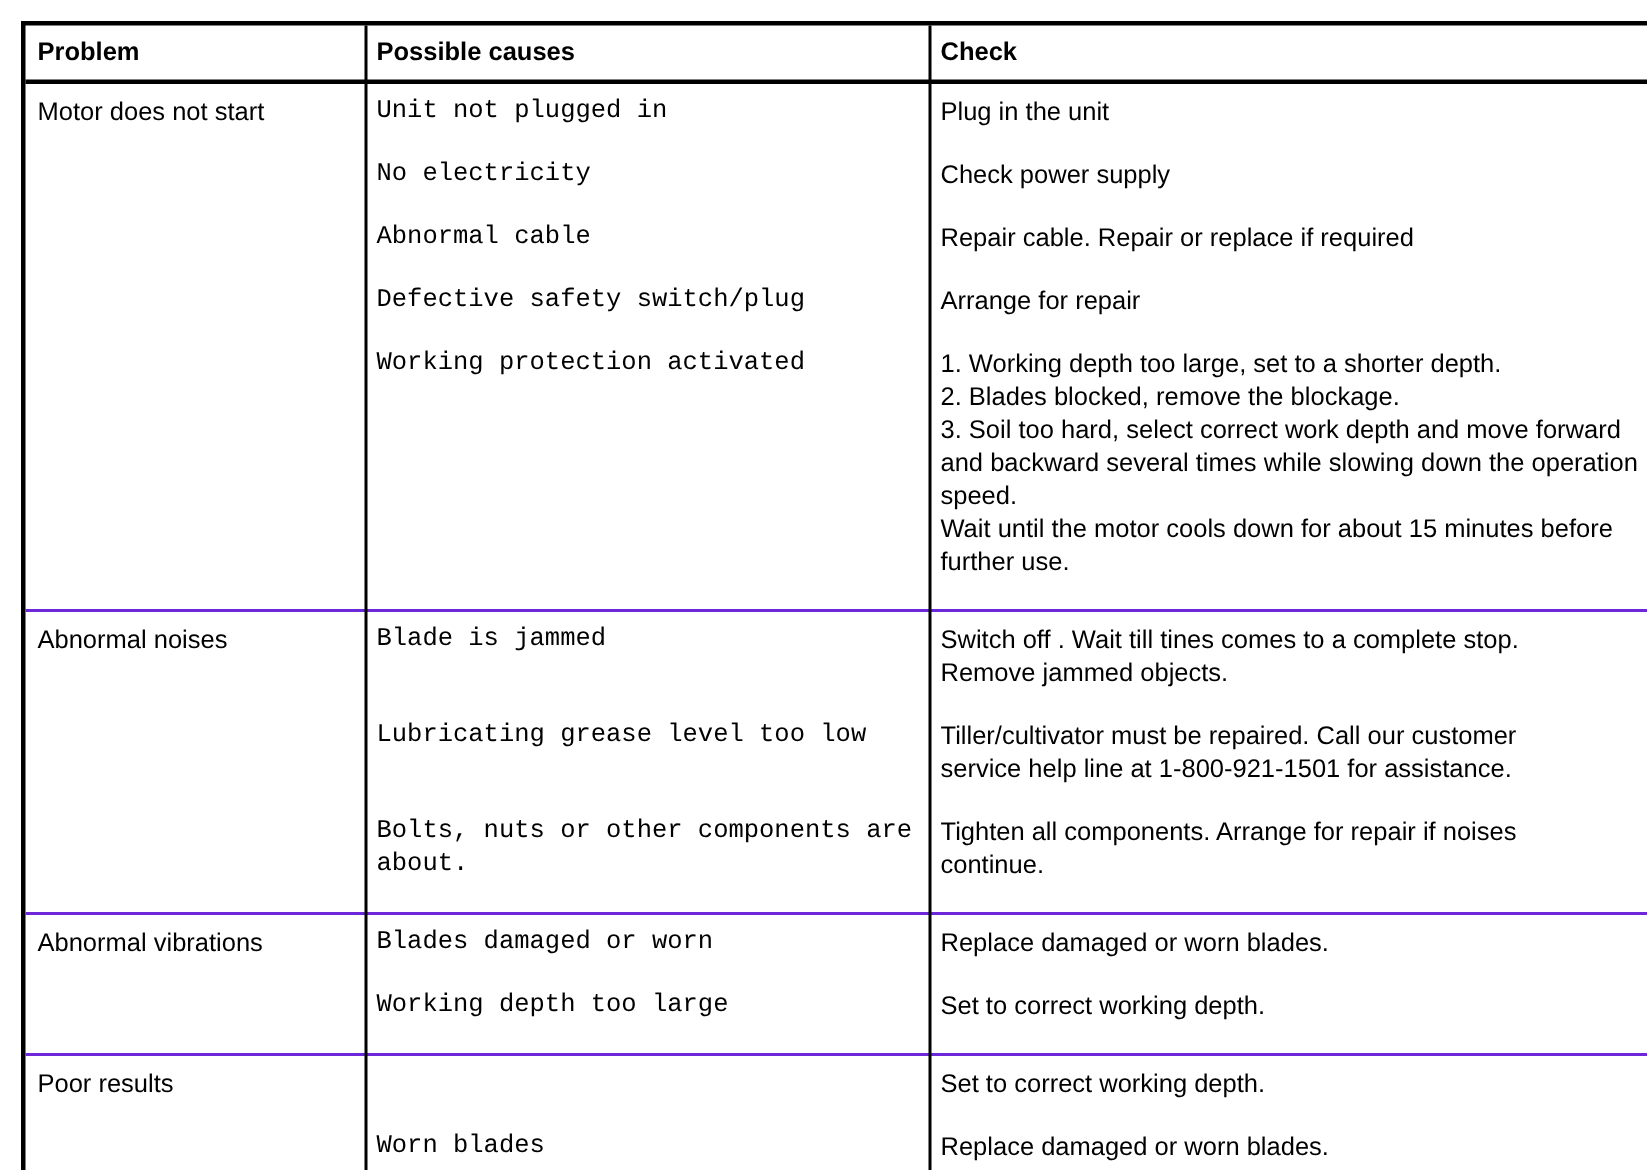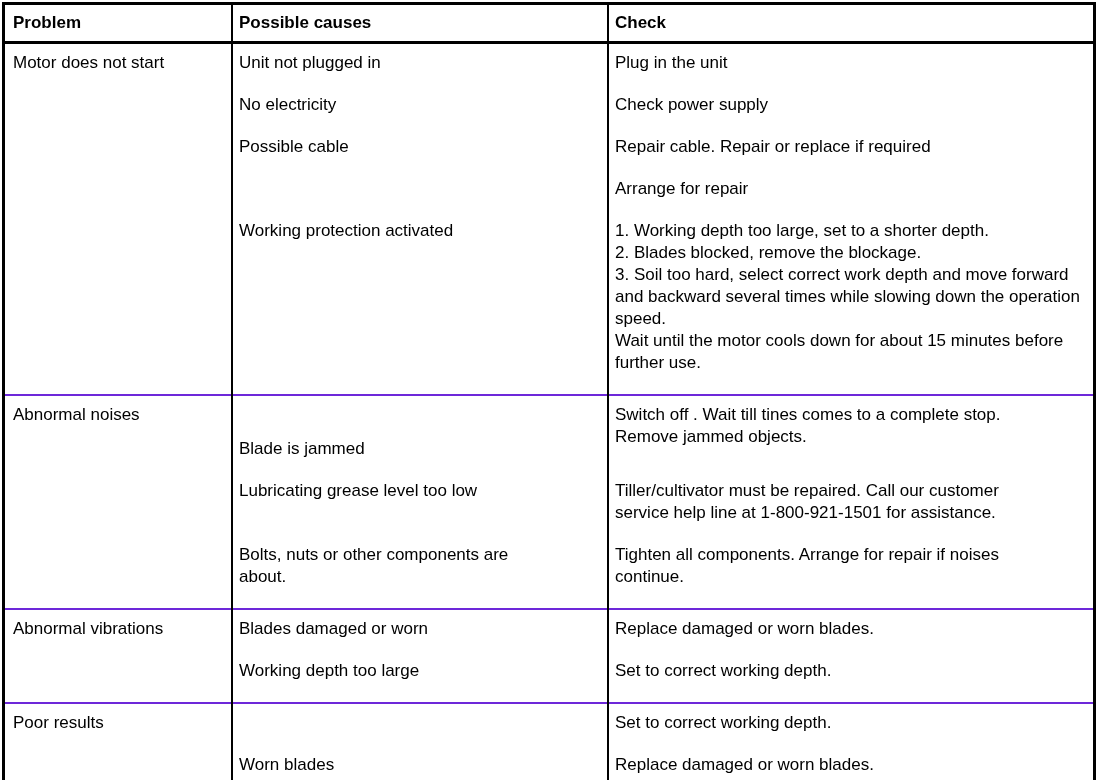--- a/index.html
+++ b/index.html
@@ -6,21 +6,21 @@
     margin: 0;
     padding: 0;
     background: #ffffff;
     font-family: "Liberation Sans", "DejaVu Sans", sans-serif;
     color: #000000;
   }
   .page {
     width: 1098px;
     height: 780px;
     box-sizing: border-box;
-    padding: 2px;
+    padding: 14px;
   }
   .ttable {
     position: relative;
     box-sizing: border-box;
     width: 1094px;
     min-height: 774px;
     border: 3px solid #000000;
     font-size: 17px;
     line-height: 22px;
   }
@@ -58,20 +58,21 @@
     padding: 0 8px 0 8px;
     white-space: pre-line;
   }
   .cell.problem {
     grid-column: 1;
     padding-bottom: 20px;
   }
   .cell.cause {
     grid-column: 2;
     padding-bottom: 20px;
+    font-family: Liberation Mono, monospace;
   }
   .cell.remedy {
     grid-column: 3;
     padding-bottom: 20px;
   }
 </style>
 </head>
 <body>
 
 <div class="page">
@@ -83,32 +84,33 @@
       <div class="cell">Check</div>
     </div>
 
     <div id="groups">
         <div class="group grid-cols">
           <div class="cell problem" style="grid-row: 1 / span 5;">Motor does not start</div>
           <div class="cell cause" style="grid-row: 1;">Unit not plugged in</div>
           <div class="cell remedy" style="grid-row: 1;">Plug in the unit</div>
           <div class="cell cause" style="grid-row: 2;">No electricity</div>
           <div class="cell remedy" style="grid-row: 2;">Check power supply</div>
-          <div class="cell cause" style="grid-row: 3;">Possible cable</div>
+          <div class="cell cause" style="grid-row: 3;">Abnormal cable</div>
           <div class="cell remedy" style="grid-row: 3;">Repair cable. Repair or replace if required</div>
+          <div class="cell cause" style="grid-row: 4;">Defective safety switch/plug</div>
           <div class="cell remedy" style="grid-row: 4;">Arrange for repair</div>
           <div class="cell cause" style="grid-row: 5;">Working protection activated</div>
           <div class="cell remedy" style="grid-row: 5;">1. Working depth too large, set to a shorter depth.
 2. Blades blocked, remove the blockage.
 3. Soil too hard, select correct work depth and move forward and backward several times while slowing down the operation speed.
 Wait until the motor cools down for about 15 minutes before further use.</div>
         </div>
         <div class="group grid-cols">
           <div class="cell problem" style="grid-row: 1 / span 3;">Abnormal noises</div>
-          <div class="cell cause" style="grid-row: 1; margin-top: 34px;">Blade is jammed</div>
+          <div class="cell cause" style="grid-row: 1;">Blade is jammed</div>
           <div class="cell remedy" style="grid-row: 1;">Switch off .  Wait till tines comes to a complete stop.
 Remove jammed objects.</div>
           <div class="cell cause" style="grid-row: 2;">Lubricating grease level too low</div>
           <div class="cell remedy" style="grid-row: 2;">Tiller/cultivator must be repaired. Call our customer
 service help line at 1-800-921-1501 for assistance.</div>
           <div class="cell cause" style="grid-row: 3;">Bolts, nuts or other components are
 about.</div>
           <div class="cell remedy" style="grid-row: 3;">Tighten all components. Arrange for repair if noises
 continue.</div>
         </div>

